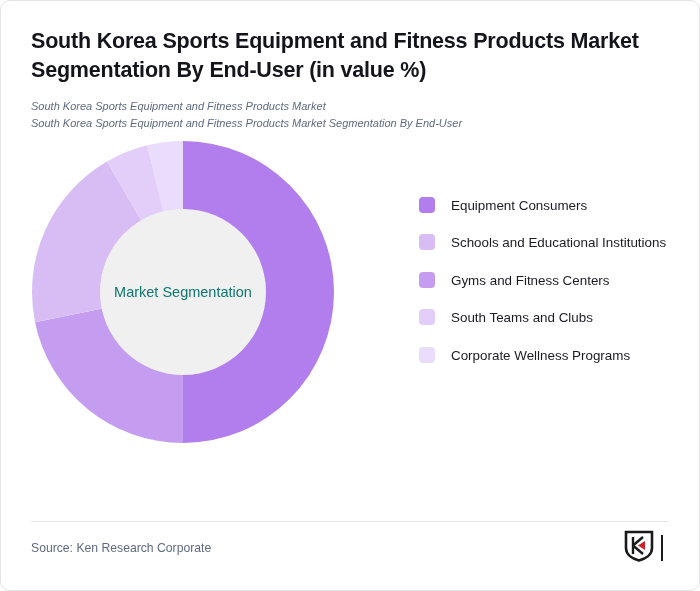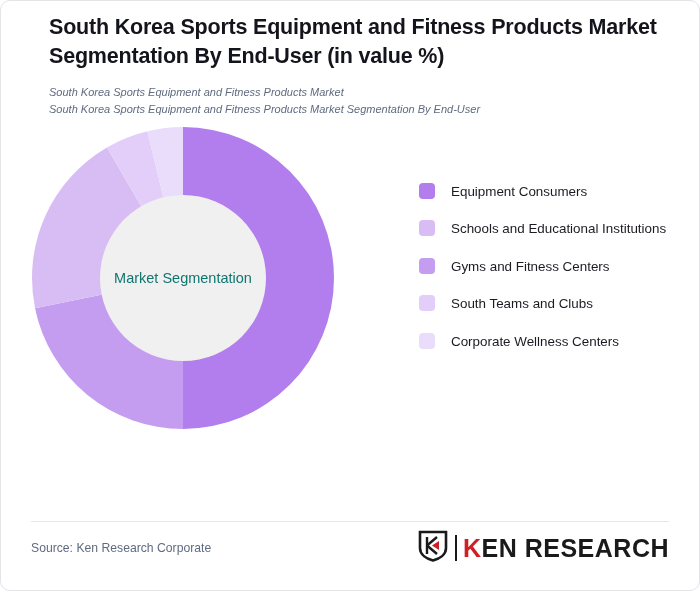--- a/index.html
+++ b/index.html
@@ -17,22 +17,21 @@
     position: relative;
     width: 700px;
     height: 591px;
     box-sizing: border-box;
     border: 1px solid #e3e3e8;
     border-radius: 10px;
     background: #ffffff;
     overflow: hidden;
   }
   .header {
-    padding: 12px 30px 0 30px;
-    margin-left: 18px;
+    padding: 26px 30px 0 30px;
   }
   .chart-title {
     font-size: 21.5px;
     font-weight: bold;
     color: #14141c;
     line-height: 1.33;
     letter-spacing: -0.2px;
     margin: 0;
   }
   .subtitle-block {
@@ -186,38 +185,37 @@
       <div class="legend-item">
         <span class="legend-swatch" style="background:#c49df0"></span>
         <span class="legend-label">Gyms and Fitness Centers</span>
       </div>
       <div class="legend-item">
         <span class="legend-swatch" style="background:#e2cef8"></span>
         <span class="legend-label">South Teams and Clubs</span>
       </div>
       <div class="legend-item">
         <span class="legend-swatch" style="background:#eadcfb"></span>
-        <span class="legend-label">Corporate Wellness Centers</span>
+        <span class="legend-label">Corporate Wellness Programs</span>
       </div>
     </div>
 
   </div>
 
   <div class="footer-divider"></div>
 
   <div class="footer">
     <span class="source-text">Source: Ken Research Corporate</span>
     <div class="brand">
       <span class="brand-mark">
         <svg width="30" height="32" viewBox="0 0 30 32">
           <path d="M2 2 H28 V18 C28 25 21 29 15 30.5 C9 29 2 25 2 18 Z" fill="none" stroke="#1a1a1a" stroke-width="2.6"></path>
           <path d="M9 7 V24" stroke="#1a1a1a" stroke-width="2.4" fill="none"></path>
           <path d="M9 15.5 L19 7" stroke="#1a1a1a" stroke-width="2.4" fill="none"></path>
           <path d="M9 15.5 L19 24" stroke="#1a1a1a" stroke-width="2.4" fill="none"></path>
           <path d="M21 11 L21 20 L14 15.5 Z" fill="#cf2026"></path>
         </svg>
       </span>
       <span class="brand-bar"></span>
-      <span class="brand-name"><span class="accent">K</span><span>EN RESEARCH</span></span>
     </div>
   </div>
 
 </div>
 
 </body></html>

